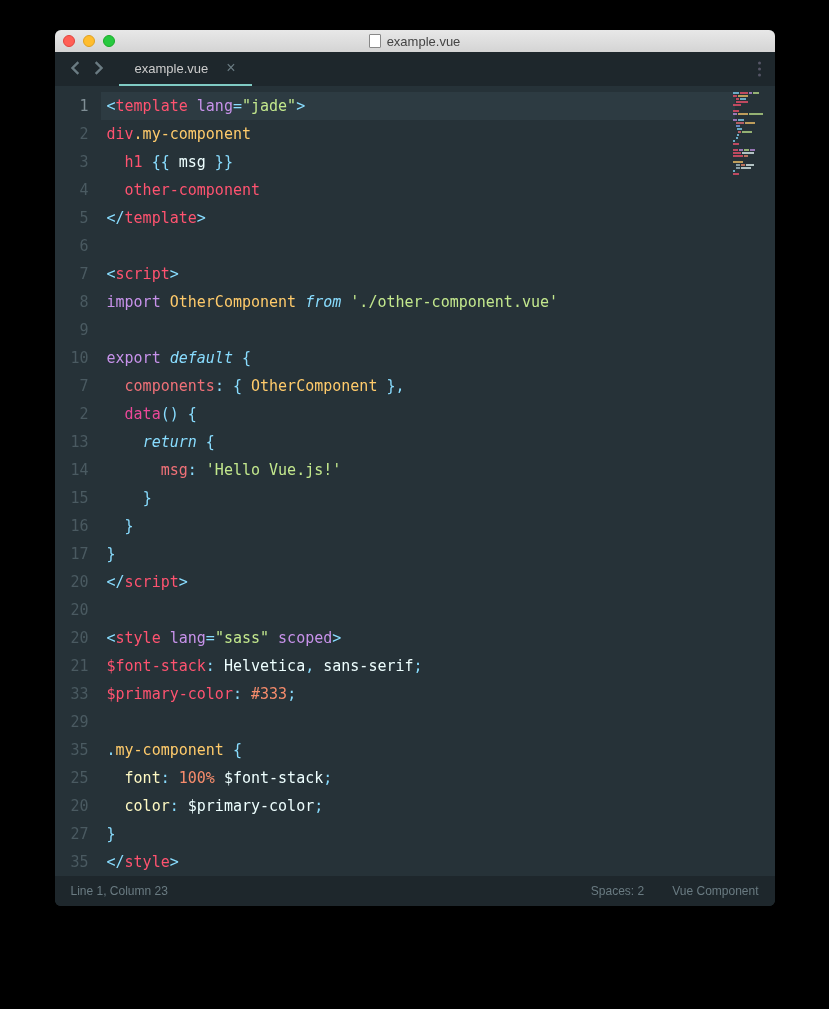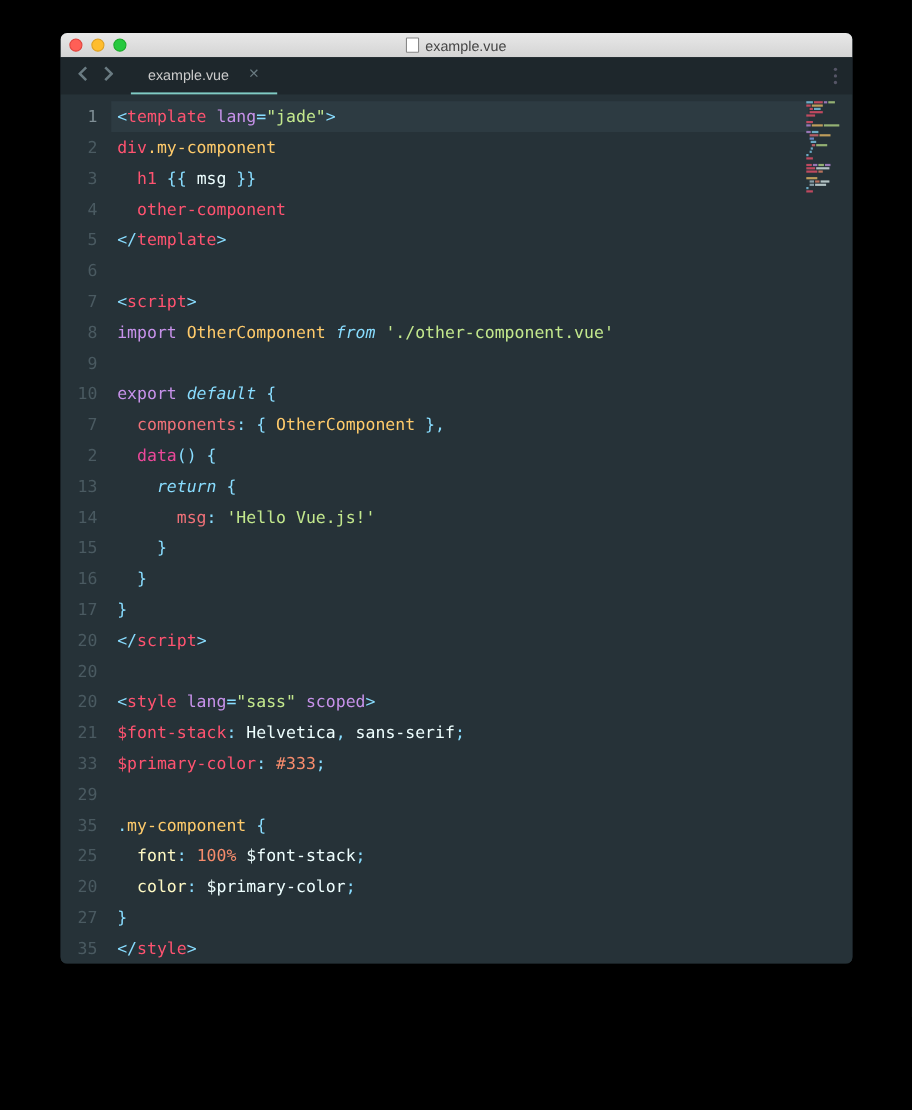--- a/index.html
+++ b/index.html
@@ -298,14 +298,21 @@
         </div>
         <div class="mm-row">
           <div class="mm-seg" style="width: 2px; background: rgb(137, 221, 255);"></div>
         </div>
         <div class="mm-row">
           <div class="mm-seg" style="width: 6px; background: rgb(255, 83, 112);"></div>
         </div>
       </div>
   </div>
 
+  <div class="statusbar">
+    <div>Line 1, Column 23</div>
+    <div class="status-right">
+      <div>Spaces: 2</div>
+      <div>Vue Component</div>
+    </div>
+  </div>
 
 </div>
 
 </body></html>

